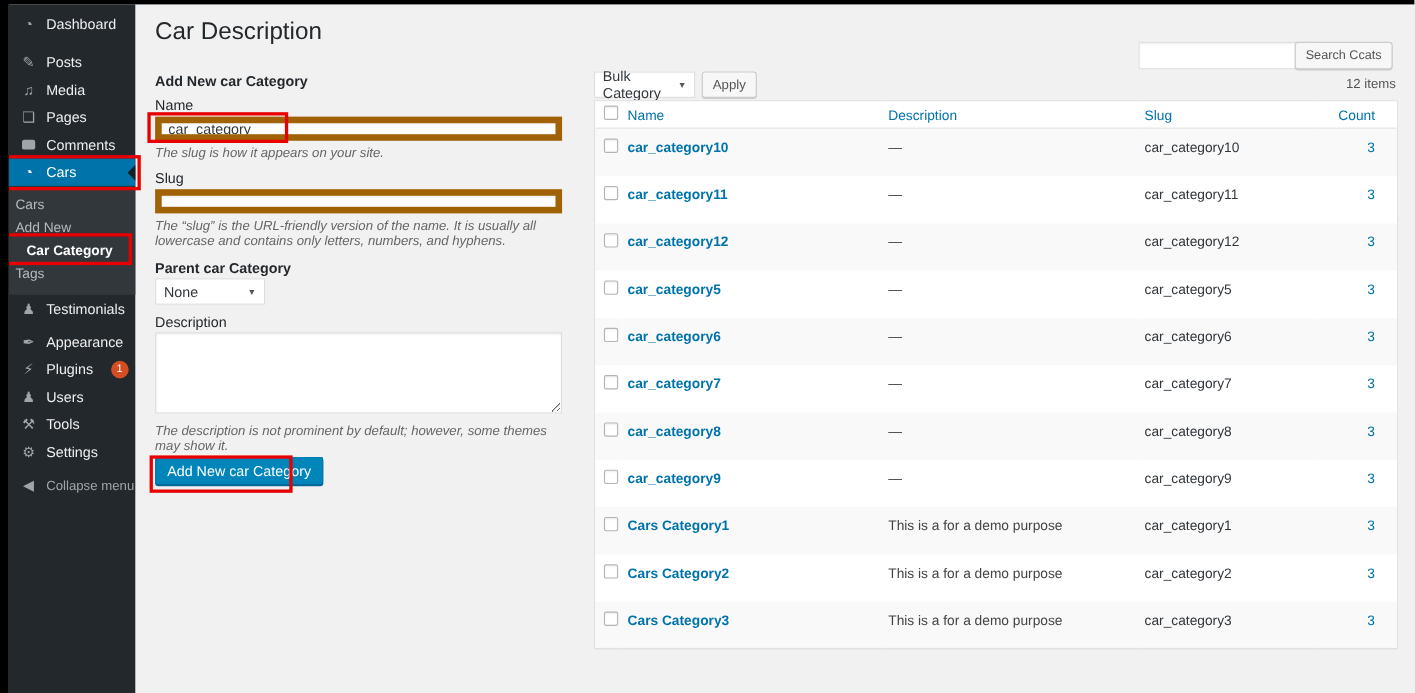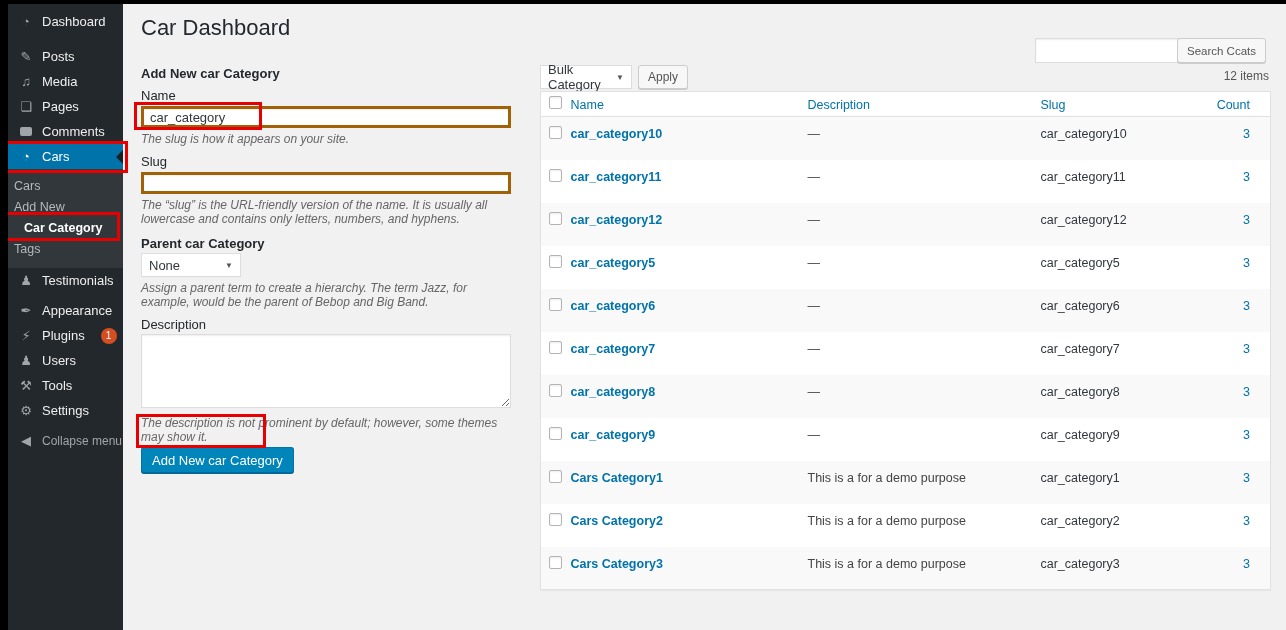--- a/index.html
+++ b/index.html
@@ -40,21 +40,21 @@
   #ann-button { left:136px; top:414px; width:130px; height:34px; }
 
   
   #page-title { position:absolute; left:141px; top:15px; font-size:22px; font-weight:400; color:#23282d; }
 
   
   #form-col { position:absolute; left:141px; top:62px; width:370px; }
   #form-col h2 { font-size:13px; font-weight:700; color:#23282d; margin:4px 0 0 0; line-height:16px; }
   .fld-label { display:block; margin-top:6px; line-height:15px; color:#23282d; }
   .fld-label.mt { margin-top:7px;font-weight:bold; }
-  .text-input { width:100%; height:22px; margin-top:3px; border:3px solid #a16207; background:#fff; padding:2px 6px; font-size:13px; color:#32373c; font-family:inherit; box-shadow:inset 0 1px 2px rgba(0,0,0,.07); }
+  .text-input { width:100%; height:22px; margin-top:3px; border:6px solid #a16207; background:#fff; padding:2px 6px; font-size:13px; color:#32373c; font-family:inherit; box-shadow:inset 0 1px 2px rgba(0,0,0,.07); }
   .help { margin-top:4px; font-size:12px; font-style:italic; color:#666; line-height:14px; }
   .wp-select { margin-top:2px; width:100px; height:24px; border:1px solid #ddd; background:#fff; display:flex; align-items:center; justify-content:space-between; padding:0 7px; cursor:pointer; color:#32373c; box-shadow:0 1px 0 #eee; }
   .wp-select .caret { font-size:8px; color:#555; }
   #desc-textarea { width:100%; height:74px; margin-top:2px; border:1px solid #ddd; background:#fff; resize:both; font-family:inherit; font-size:13px; padding:3px 6px; box-shadow:inset 0 1px 2px rgba(0,0,0,.07); }
   .btn-primary { margin-top:3px; height:26px; background:#0085ba; border:1px solid #0073aa; border-bottom-color:#006799; box-shadow:0 1px 0 #006799; color:#fff; font-size:13px; padding:0 10px; border-radius:3px; cursor:pointer; font-family:inherit; }
 
   
   #list-col { position:absolute; left:540px; top:0; width:731px; height:628px; }
   .btn-secondary { height:25px; background:#f7f7f7; border:1px solid #ccc; border-radius:3px; color:#555; font-size:12px; padding:0 9px; cursor:pointer; box-shadow:0 1px 0 #ccc; font-family:inherit; }
   #search-input { position:absolute; top:38px; right:73px; width:163px; height:25px; border:1px solid #ddd; background:#fff; padding:0 6px; font-size:13px; box-shadow:inset 0 1px 2px rgba(0,0,0,.07); }
@@ -139,39 +139,38 @@
     <div class="menu-item" data-name="sidebar-item-settings">
     <span class="mi-icon" data-name="settings-icon">⚙</span>
     <span class="mi-label">Settings</span>
   </div>
     <div class="menu-item muted gap-before" data-name="sidebar-item-collapse">
     <span class="mi-icon" data-name="collapse-icon">◀</span>
     <span class="mi-label">Collapse menu</span>
   </div>
   </div>
 
-<div id="page-title" data-name="page-title">Car Dashboard</div>
+<div id="page-title" data-name="page-title">Car Description</div>
 
 <div id="form-col" data-name="add-category-form">
   <h2 data-name="form-heading">Add New car Category</h2>
 
   <label class="fld-label" data-name="name-label">Name</label>
   <input class="text-input" data-name="name-input" value="car_category" style="">
   <div class="help" data-name="name-help-text">The slug is how it appears on your site.</div>
 
   <label class="fld-label" style="margin-top:8px" data-name="slug-label">Slug</label>
   <input class="text-input" data-name="slug-input" value="" style="">
   <div class="help" data-name="slug-help-text">The “slug” is the URL-friendly version of the name. It is usually all lowercase and contains only letters, numbers, and hyphens.</div>
 
   <label class="fld-label mt" style="margin-top:10px" data-name="parent-category-label">Parent car Category</label>
   <div class="wp-select" data-name="parent-category-select">
     <span data-name="parent-category-selected-value">None</span>
     <span class="caret" data-name="chevron-down-icon">▼</span>
   </div>
-  <div class="help" data-name="parent-category-help-text">Assign a parent term to create a hierarchy. The term Jazz, for example, would be the parent of Bebop and Big Band.</div>
 
   <label class="fld-label" style="margin-top:8px" data-name="description-label">Description</label>
   <textarea id="desc-textarea" data-name="description-textarea" style=""></textarea>
   <div class="help" style="margin-top:5px" data-name="description-help-text">The description is not prominent by default; however, some themes may show it.</div>
 
   <button class="btn-primary" data-name="add-new-car-category-button">Add New car Category</button>
 </div>
 
 <div id="list-col" data-name="category-list-panel">
   <input id="search-input" data-name="search-input" value="" style="">

